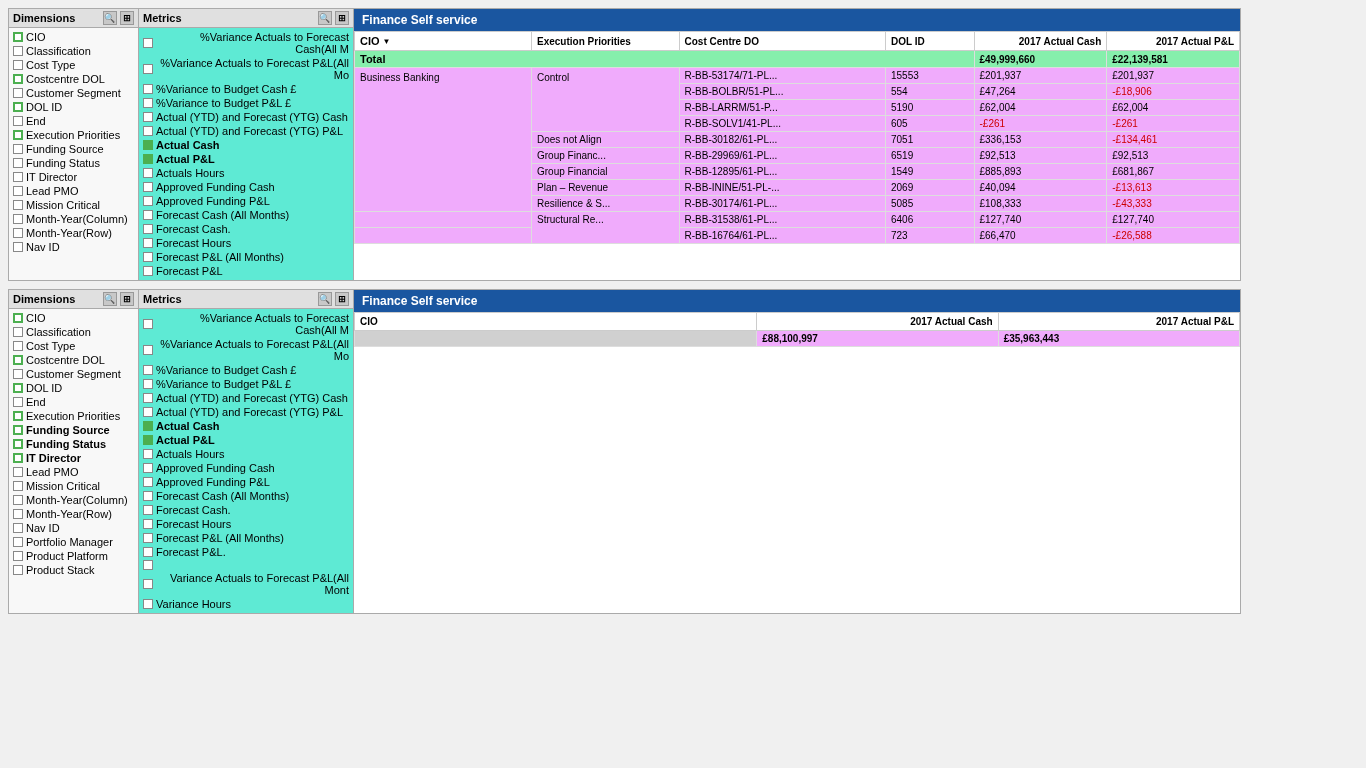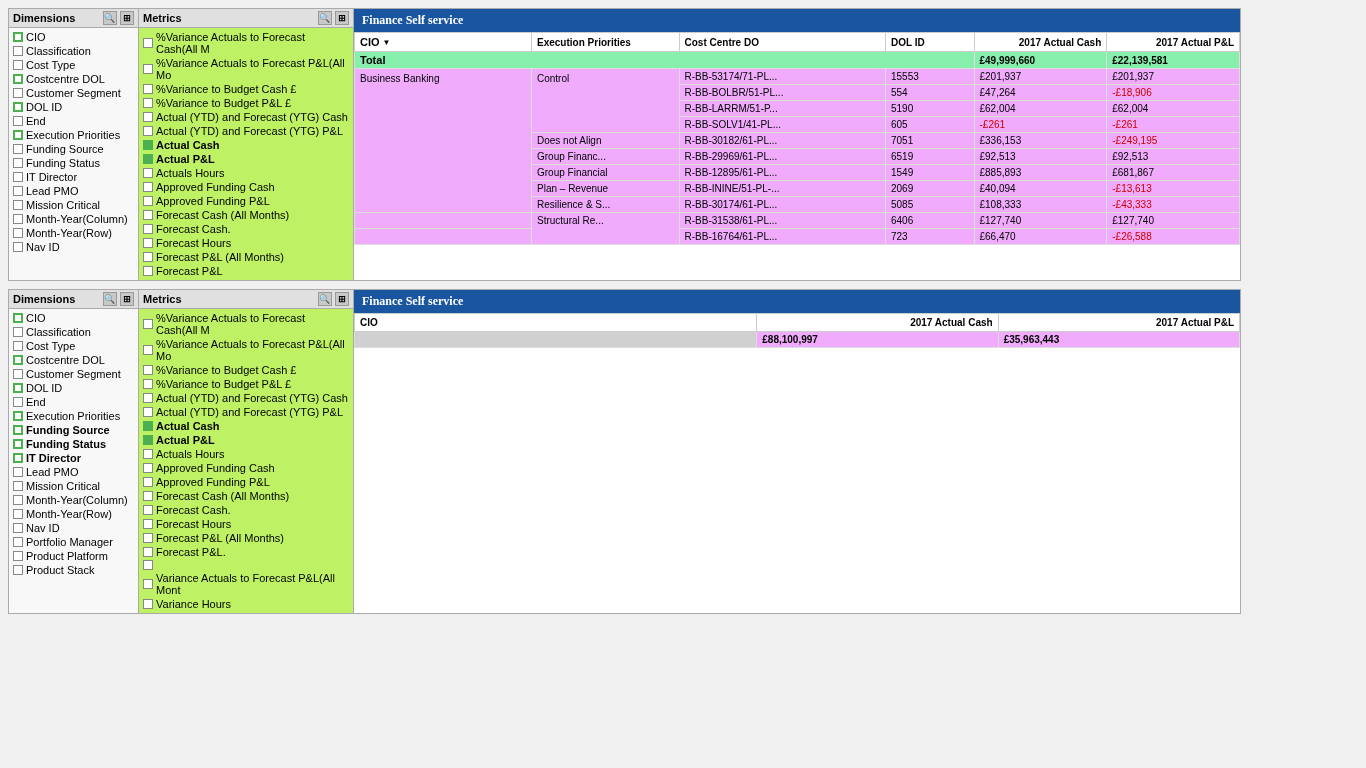--- a/index.html
+++ b/index.html
@@ -84,21 +84,22 @@
       content: '';
       width: 6px;
       height: 6px;
       background: #fff;
     }
 
     .met-panel {
       width: 215px;
       min-width: 215px;
       border-right: 1px solid #aaa;
-      background: #bef264;
+      background: #5eead4;
+      text-align: right;
     }
 
     .met-header {
       display: flex;
       align-items: center;
       justify-content: space-between;
       background: #e0e0e0;
       border-bottom: 1px solid #aaa;
       padding: 2px 4px;
       font-weight: bold;
@@ -136,21 +137,20 @@
       flex: 1;
       overflow: hidden;
     }
 
     .table-header-bar {
       background: #1a56a0;
       color: #fff;
       padding: 4px 8px;
       font-weight: bold;
       font-size: 12px;
-      font-family: Liberation Serif, serif;
     }
 
     table {
       width: 100%;
       border-collapse: collapse;
     }
 
     th {
       background: #fff;
       border: 1px solid #ccc;
@@ -396,21 +396,21 @@
             <td>R-BB-SOLV1/41-PL...</td>
             <td>605</td>
             <td class="right negative">-£261</td>
             <td class="right negative">-£261</td>
           </tr>
           <tr>
             <td>Does not Align</td>
             <td>R-BB-30182/61-PL...</td>
             <td>7051</td>
             <td class="right">£336,153</td>
-            <td class="right negative">-£249,195</td>
+            <td class="right negative">-£134,461</td>
           </tr>
           <tr>
             <td>Group Financ...</td>
             <td>R-BB-29969/61-PL...</td>
             <td>6519</td>
             <td class="right">£92,513</td>
             <td class="right">£92,513</td>
           </tr>
           <tr>
             <td>Group Financial</td>

